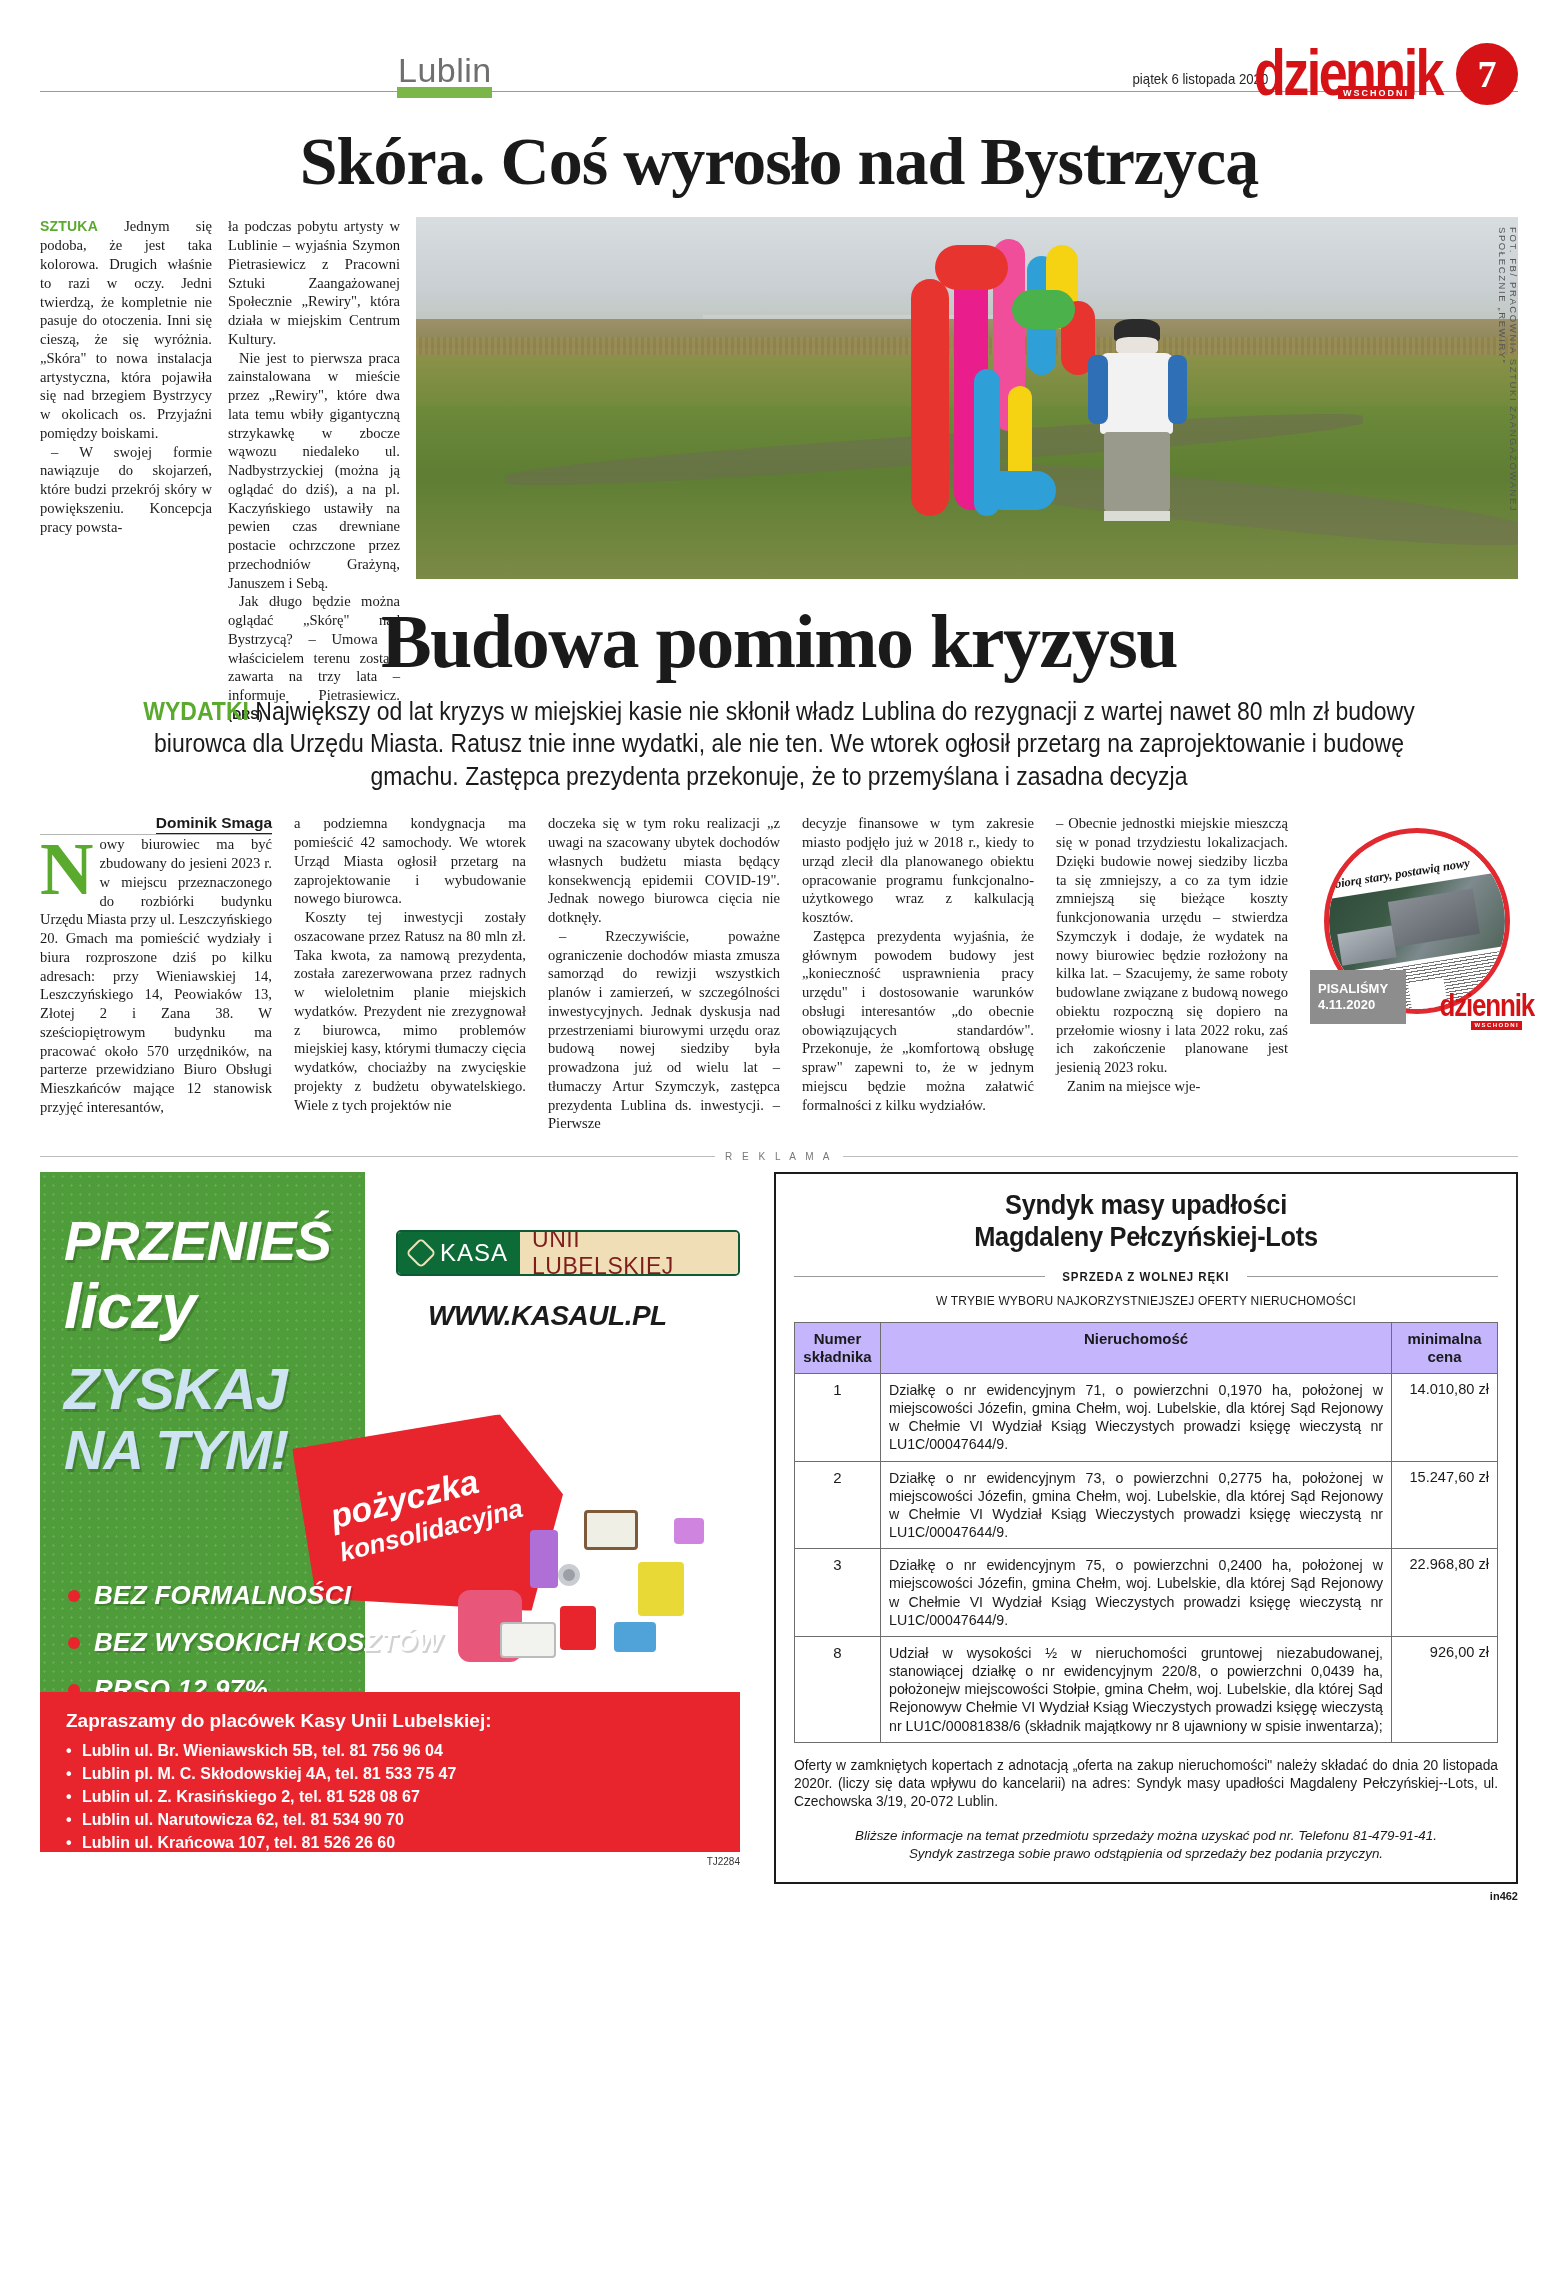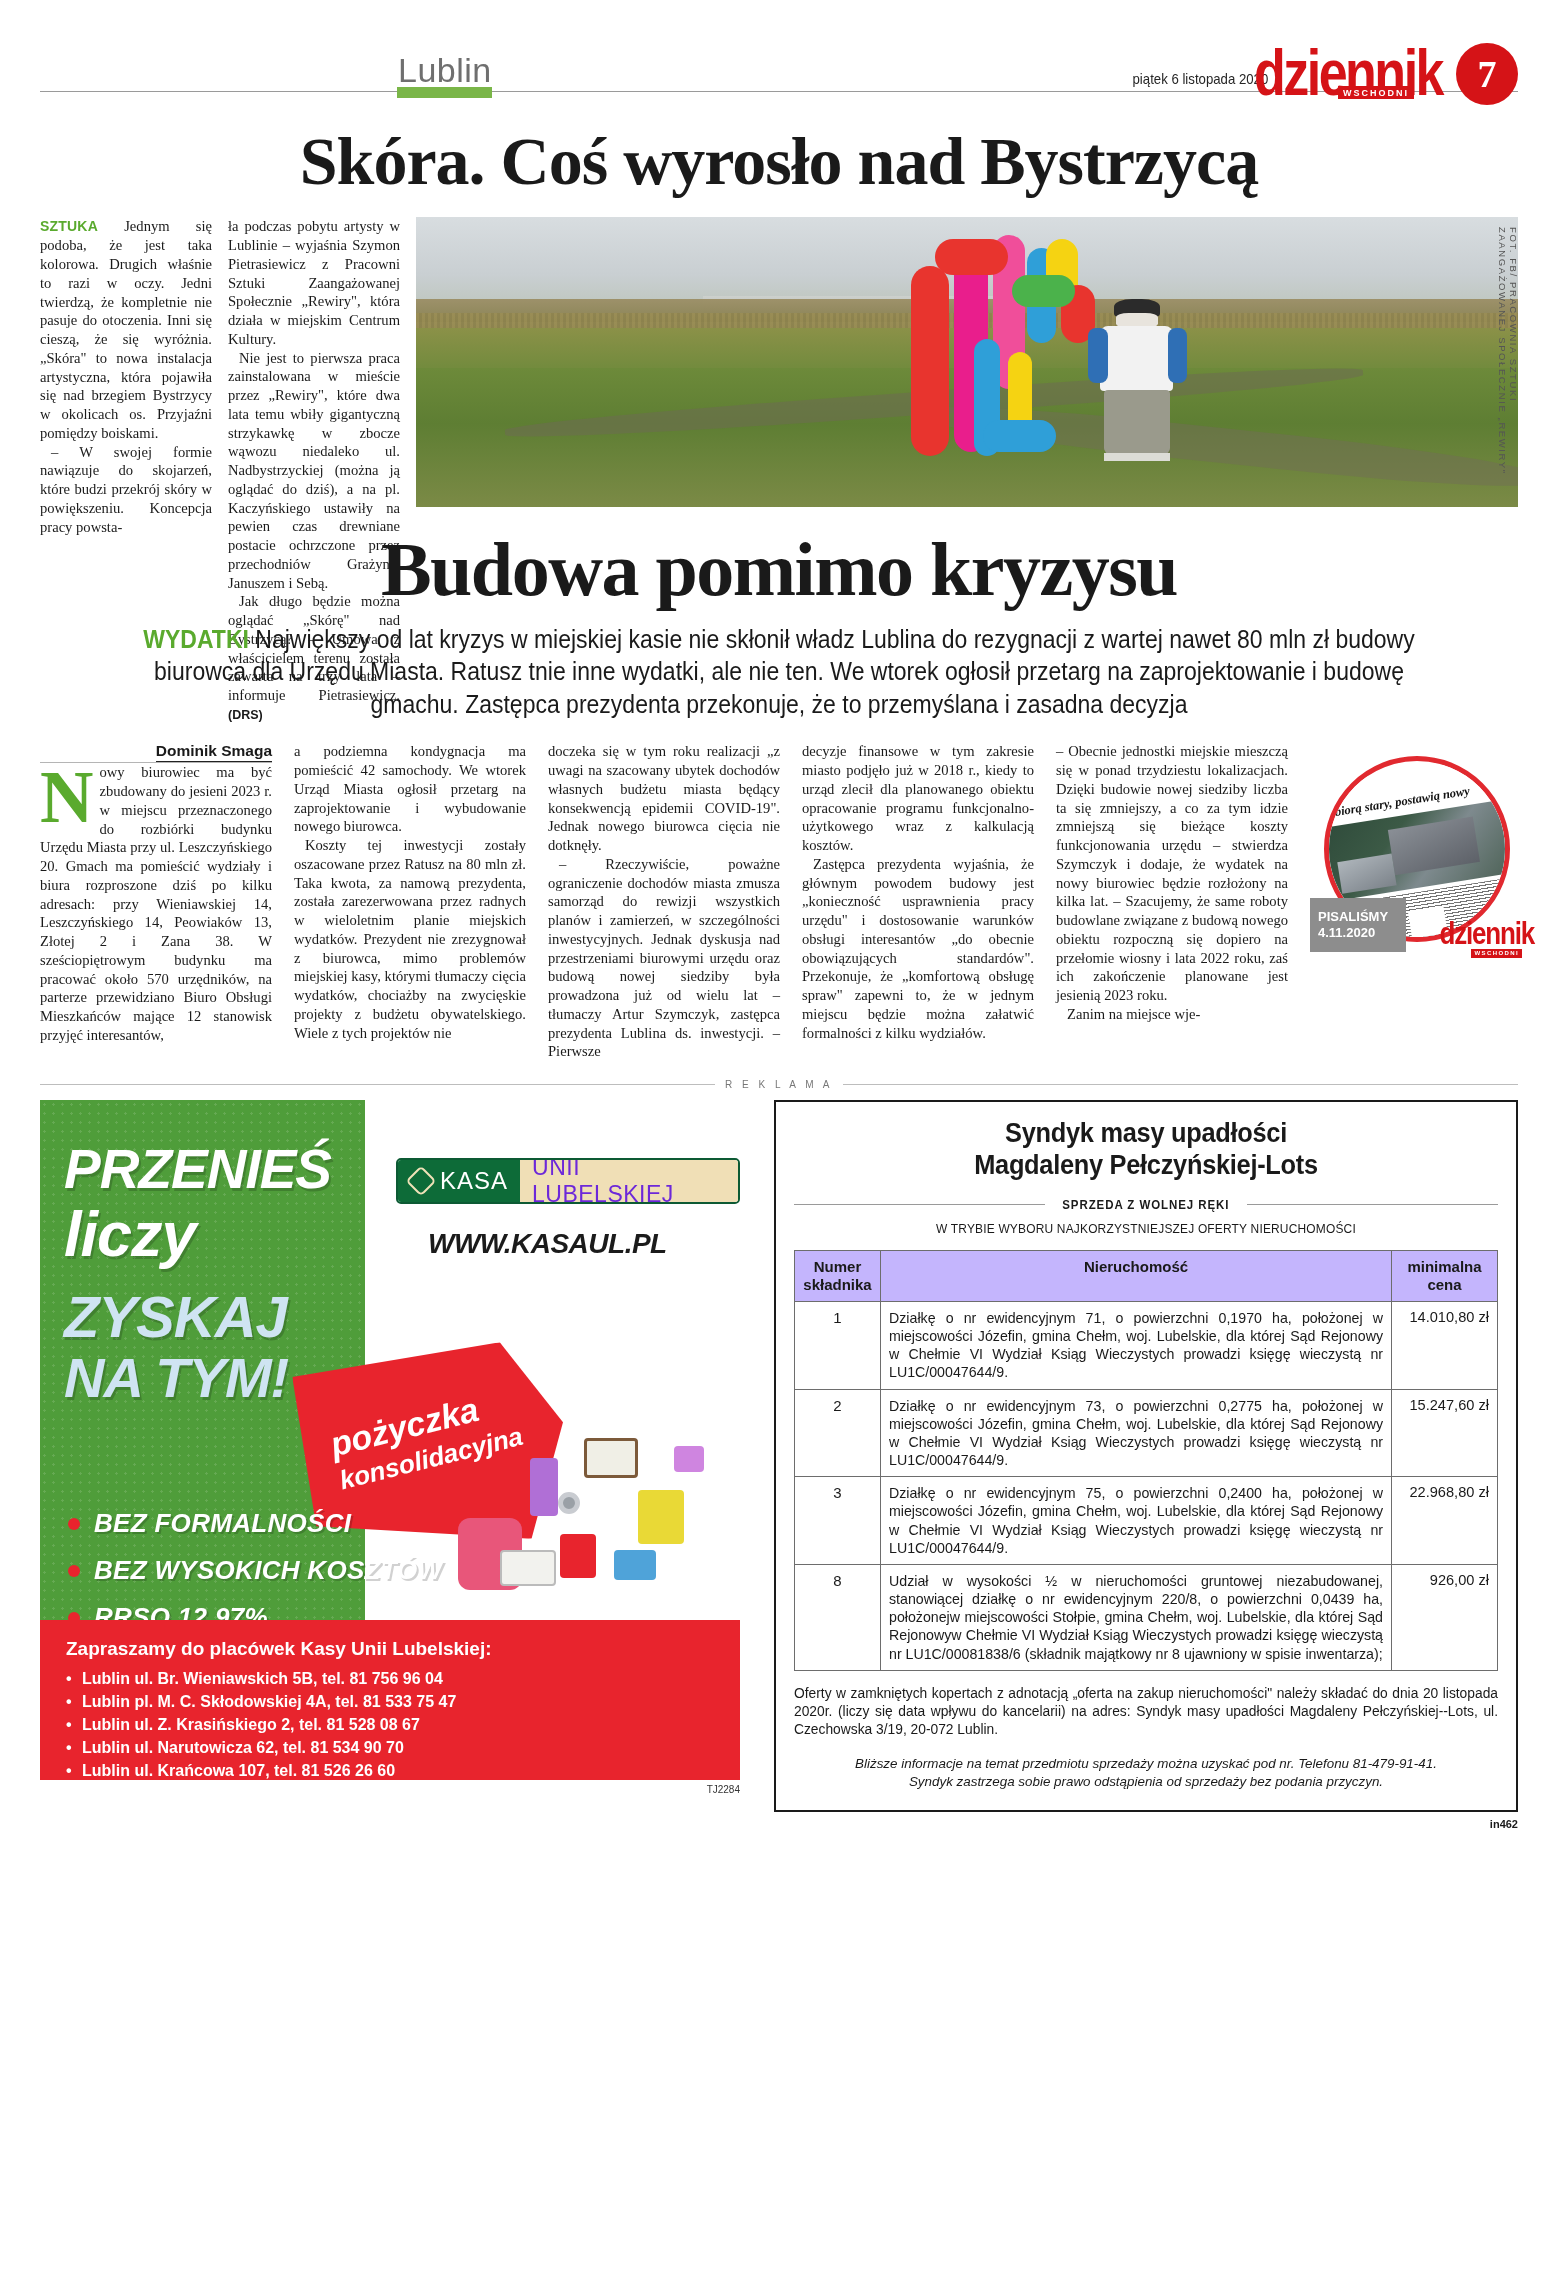--- a/index.html
+++ b/index.html
@@ -58,21 +58,21 @@
     text-align: center;
     font-family: "Liberation Serif", serif;
     font-weight: bold;
     font-size: 68px;
     letter-spacing: -1px;
     margin-top: 6px;
     line-height: 1.05;
   }
 
   
-  .art1 { display: flex; gap: 16px; margin-top: 20px; height: 290px; }
+  .art1 { display: flex; gap: 16px; margin-top: 20px; height: 362px; }
   .art1-col { width: 172px; flex: none; }
   .art1-photo { flex: 1; position: relative; overflow: hidden; }
 
   .body-col {
     font-family: "Liberation Serif", serif;
     font-size: 14.6px;
     line-height: 1.285;
     text-align: justify;
     hyphens: auto;
   }
@@ -233,21 +233,21 @@
   .kh4 { font-size: 56px; color:#cfe4f2; margin-top: 4px; }
 
   .kasa-logo {
     position:absolute; left: 356px; top: 58px;
     display:flex; height: 46px; border-radius: 5px; overflow:hidden;
     border: 2px solid #0d5a34;
   }
   .kasa-logo-l { background:#0d6b38; color:#fff; display:flex; align-items:center; gap:8px; padding: 0 12px; }
   .kasa-logo-l .glyph { width: 22px; height: 22px; border: 2.5px solid #f0e2b8; border-radius: 5px; transform: rotate(45deg); }
   .kasa-logo-l .txt { font-family:"Liberation Sans", sans-serif; font-weight:normal; font-size: 24px; letter-spacing:1px; }
-  .kasa-logo-r { background:#f0dfb6; color:#6d28d9; display:flex; align-items:center; padding: 0 12px;
+  .kasa-logo-r { background:#f0dfb6; color:#7f1d1d; display:flex; align-items:center; padding: 0 12px;
     font-family:"Liberation Sans", sans-serif; font-size: 23px; letter-spacing: .5px; }
   .kasa-url {
     position:absolute; left: 388px; top: 128px;
     font-family:"Liberation Sans", sans-serif; font-weight:bold; font-style:italic;
     font-size: 28px; letter-spacing: -.5px; color:#1b1b1b;
   }
 
   .pricetag {
     position:absolute; left: 256px; top: 246px; width: 268px; height: 198px;
     background:#e8242d;

